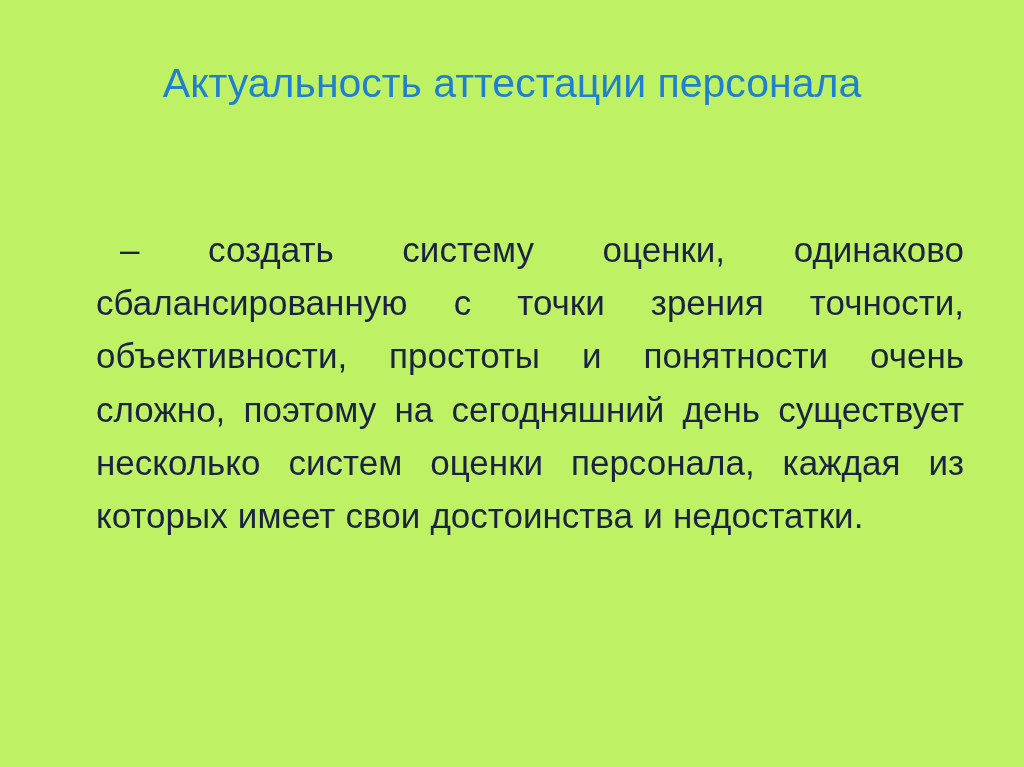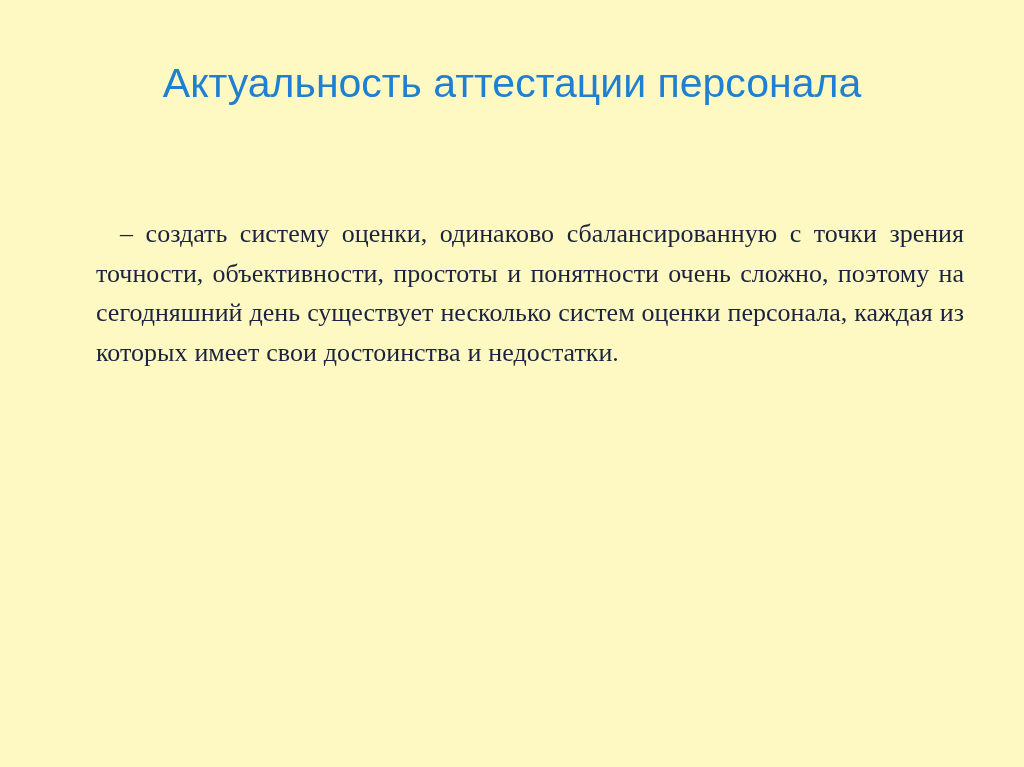--- a/index.html
+++ b/index.html
@@ -10,21 +10,21 @@
     width: 1024px;
     height: 767px;
     background: #ffffff;
     font-family: "Liberation Sans", sans-serif;
     overflow: hidden;
   }
   .slide {
     position: relative;
     width: 1024px;
     height: 767px;
-    background: #fef9c3;
+    background: #bef264;
     box-sizing: border-box;
   }
   .slide-title {
     position: absolute;
     top: 30px;
     left: 72px;
     width: 880px;
     text-align: center;
     color: #1f7fd0;
     font-size: 41px;
@@ -32,27 +32,27 @@
     font-weight: normal;
     letter-spacing: 0px;
     font-family: "Liberation Sans", sans-serif;
   }
   .slide-body {
     position: absolute;
     top: 188px;
     left: 96px;
     width: 868px;
     color: #1b2340;
-    font-size: 26px;
+    font-size: 35px;
     line-height: 1.52;
     text-align: justify;
     text-align-last: left;
     text-indent: 24px;
     font-weight: normal;
-    font-family: Liberation Serif, serif;
+    font-family: Liberation Sans, sans-serif;
     word-spacing: 0.5px;
   }
 </style>
 </head>
 <body>
 
 <div class="slide">
   <h1 class="slide-title">Актуальность аттестации персонала</h1>
   <p class="slide-body">– создать систему оценки, одинаково сбалансированную с точки зрения точности, объективности, простоты и понятности очень сложно, поэтому на сегодняшний день существует несколько систем оценки персонала, каждая из которых имеет свои достоинства и недостатки.</p>
 </div>

